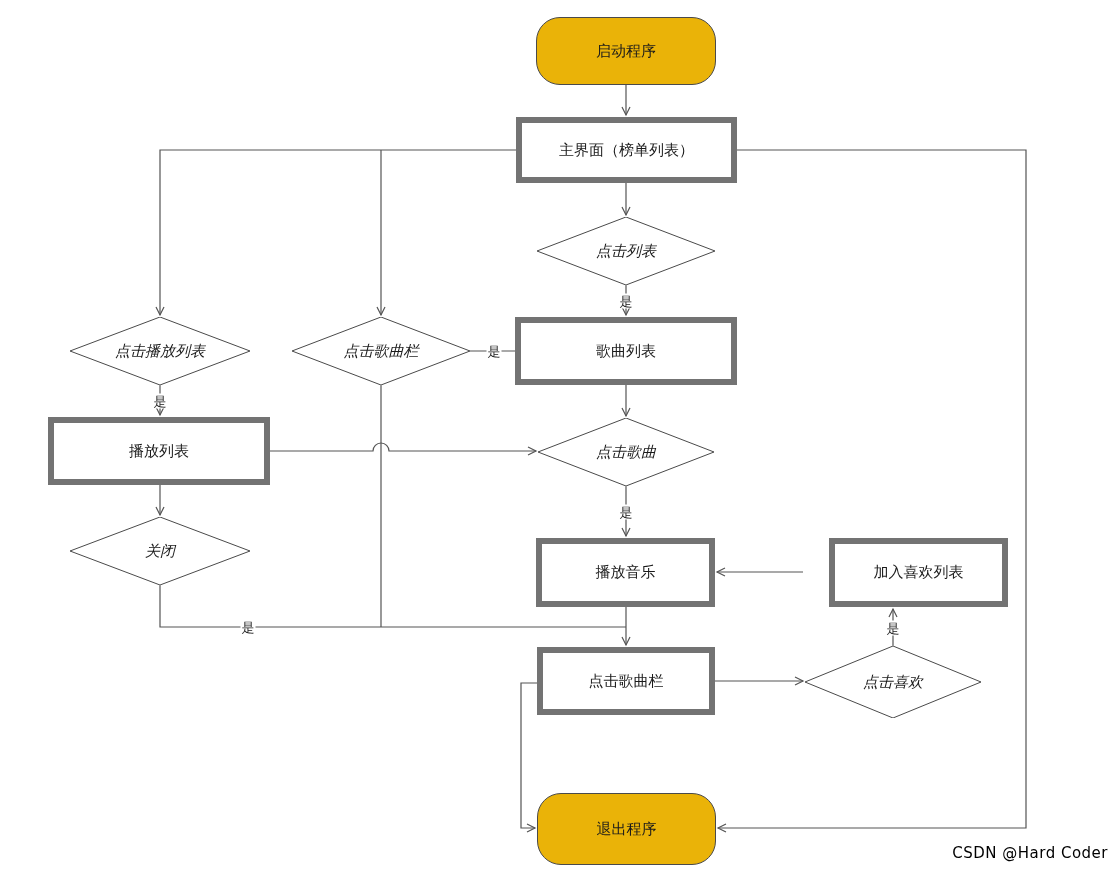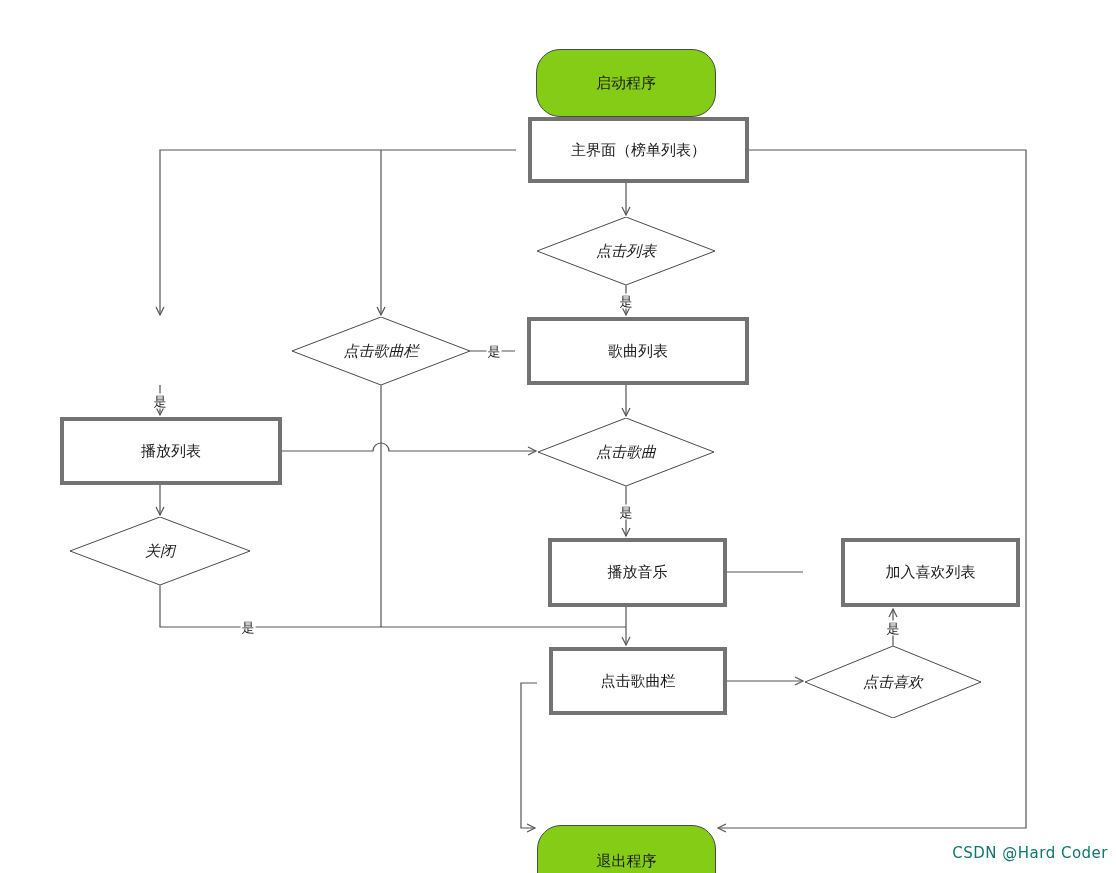--- a/index.html
+++ b/index.html
@@ -14,28 +14,26 @@
   .node{
     position:absolute;
     display:flex;align-items:center;justify-content:center;
     box-sizing:border-box;
     color:#1a1a1a;
     font-size:15px;
     text-align:center;
   }
   .node.process{
     background:#ffffff;
-    border:4px solid #737373;
-    margin-left:12px;
+    border:6px solid #737373;
   }
   .node.terminator{
-    background:#84cc16;
+    background:#eab308;
     border:1px solid #4a4a4a;
     border-radius:24px;
-    margin-top:32px;
   }
   .node.decision{background:transparent;border:none;font-style:italic;}
   .node.decision svg{
     position:absolute;left:0;top:0;width:100%;height:100%;
   }
   .node.decision polygon{
     fill:#ffffff;stroke:#4a4a4a;stroke-width:1;
     vector-effect:non-scaling-stroke;
   }
   .node-label{position:relative;z-index:2;padding:0 4px;}
@@ -45,21 +43,21 @@
     background:#ffffff;
     color:#1a1a1a;
     font-size:13px;
     line-height:1;
     padding:1px 1px;
     z-index:3;
   }
   .watermark{
     position:absolute;
     right:8px;top:844px;
-    color:#0f766e;
+    color:#000000;
     font-size:15px;
     letter-spacing:0.5px;
   }
 </style>
 </head>
 <body>
 
 <div class="canvas">
 
   <svg class="edge-layer" width="1116" height="873" viewBox="0 0 1116 873">
@@ -133,20 +131,26 @@
     <svg viewBox="0 0 100 100" preserveAspectRatio="none">
       <polygon points="50,0 100,50 50,100 0,50"></polygon>
     </svg>
     <span class="node-label">点击喜欢</span>
   </div>
 
   <div class="node terminator" style="left:537px;top:793px;width:179px;height:72px">
     <span class="node-label">退出程序</span>
   </div>
 
+  <div class="node decision" style="left:70px;top:317px;width:180px;height:68px">
+    <svg viewBox="0 0 100 100" preserveAspectRatio="none">
+      <polygon points="50,0 100,50 50,100 0,50"></polygon>
+    </svg>
+    <span class="node-label">点击播放列表</span>
+  </div>
 
   <div class="node decision" style="left:292px;top:317px;width:178px;height:68px">
     <svg viewBox="0 0 100 100" preserveAspectRatio="none">
       <polygon points="50,0 100,50 50,100 0,50"></polygon>
     </svg>
     <span class="node-label">点击歌曲栏</span>
   </div>
 
   <div class="node process" style="left:48px;top:417px;width:222px;height:68px">
     <span class="node-label">播放列表</span>

